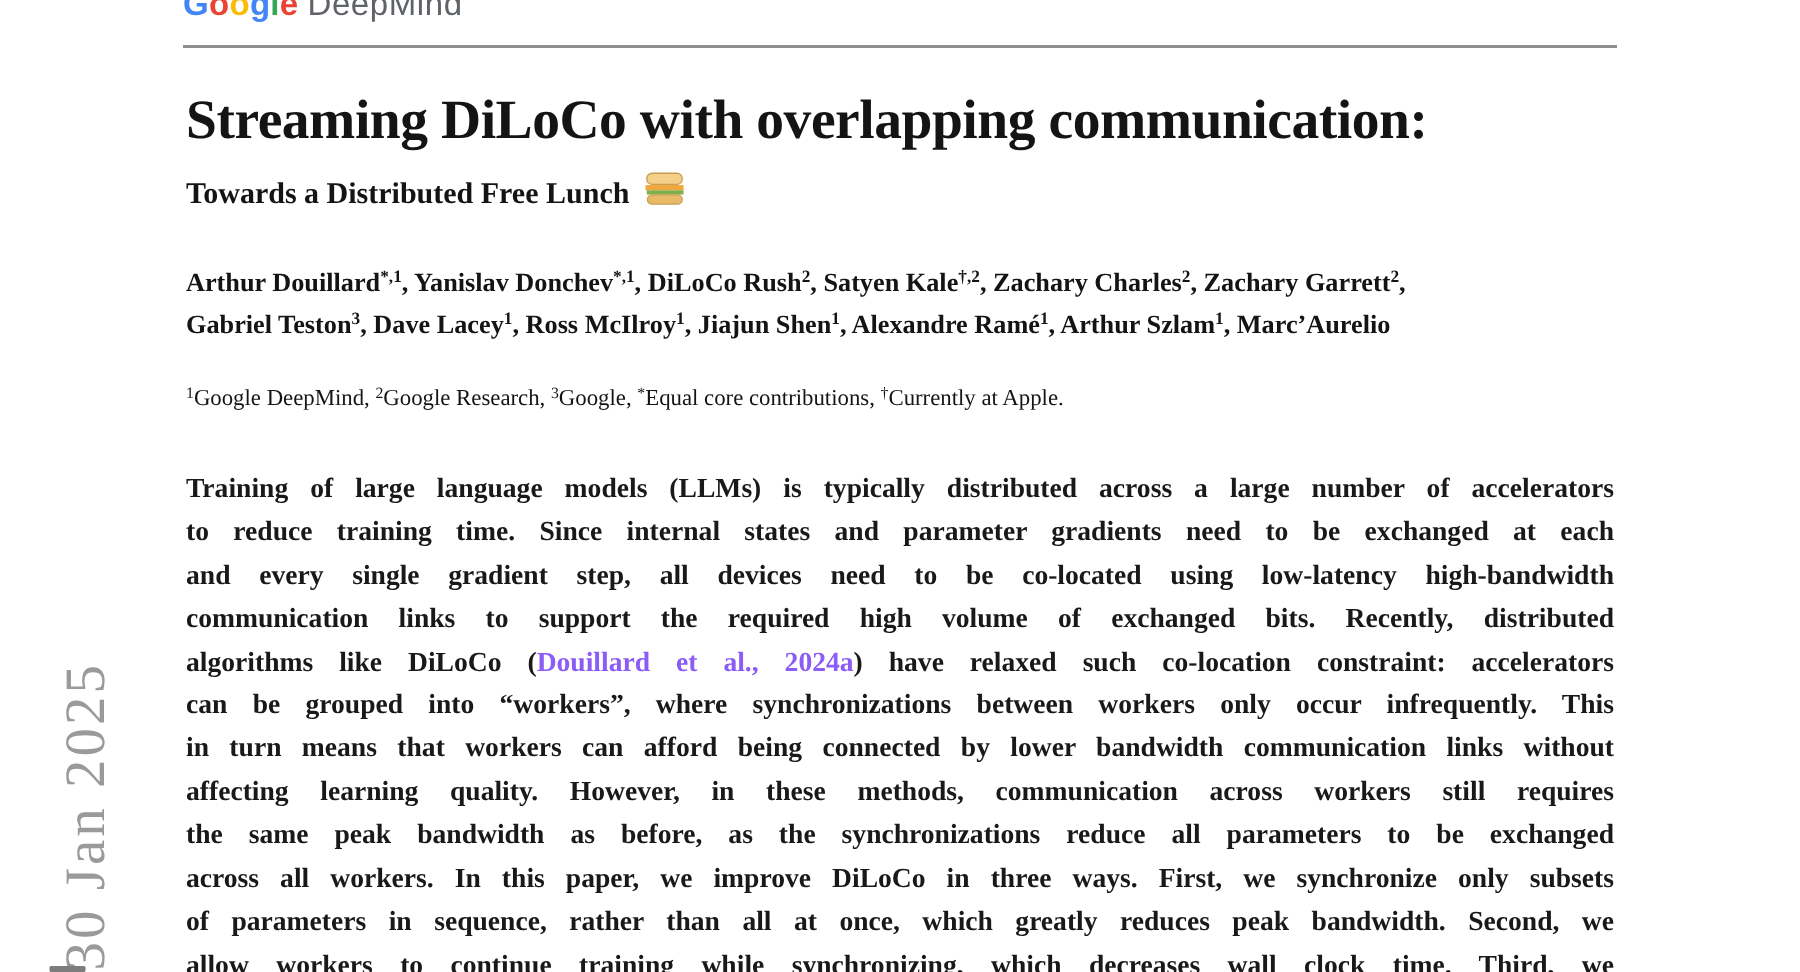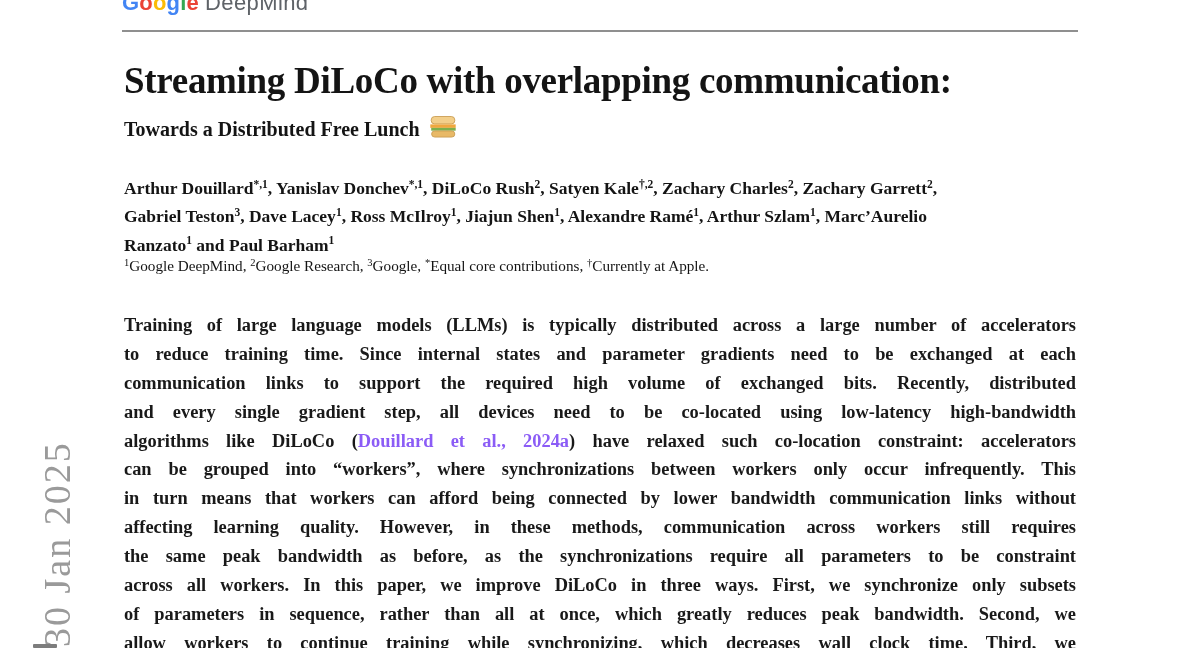--- a/index.html
+++ b/index.html
@@ -169,33 +169,32 @@
       <rect x="2.5" y="1.5" width="27" height="8.5" rx="4" fill="#f3cf8a" stroke="#c99d52" stroke-width="1"></rect>
       <rect x="1.5" y="10.5" width="29" height="4" fill="#f0a73e"></rect>
       <rect x="2.5" y="14.5" width="28" height="3.2" fill="#7daf4b"></rect>
       <rect x="3" y="18" width="26.5" height="7" rx="3.5" fill="#e8b967" stroke="#c99d52" stroke-width="1"></rect>
     </svg>
   </h2>
 
   <div class="authors" id="authors">
       <div class="author-line"><span>Arthur Douillard</span><span class="sup">*,1</span>, <span>Yanislav Donchev</span><span class="sup">*,1</span>, <span>DiLoCo Rush</span><span class="sup">2</span>, <span>Satyen Kale</span><span class="sup">†,2</span>, <span>Zachary Charles</span><span class="sup">2</span>, <span>Zachary Garrett</span><span class="sup">2</span>,</div>
       <div class="author-line"><span>Gabriel Teston</span><span class="sup">3</span>, <span>Dave Lacey</span><span class="sup">1</span>, <span>Ross McIlroy</span><span class="sup">1</span>, <span>Jiajun Shen</span><span class="sup">1</span>, <span>Alexandre Ramé</span><span class="sup">1</span>, <span>Arthur Szlam</span><span class="sup">1</span>, <span>Marc’Aurelio</span></div>
-      <div class="author-line"><span>Ranzato</span><span class="sup">1</span> and <span>Paul Barham</span><span class="sup">1</span></div>
     </div>
 
   <div class="affils" id="affils"><span class="sup">1</span><span>Google DeepMind, </span><span class="sup">2</span><span>Google Research, </span><span class="sup">3</span><span>Google, </span><span class="sup">*</span><span>Equal core contributions, </span><span class="sup">†</span><span>Currently at Apple.</span></div>
 
   <div class="abstract" id="abstract">
       <div class="abs-line"><span>Training of large language models (LLMs) is typically distributed across a large number of accelerators</span></div>
       <div class="abs-line"><span>to reduce training time. Since internal states and parameter gradients need to be exchanged at each</span></div>
+      <div class="abs-line"><span>and every single gradient step, all devices need to be co-located using low-latency high-bandwidth</span></div>
       <div class="abs-line"><span>communication links to support the required high volume of exchanged bits. Recently, distributed</span></div>
-      <div class="abs-line"><span>and every single gradient step, all devices need to be co-located using low-latency high-bandwidth</span></div>
       <div class="abs-line"><span>algorithms like DiLoCo (</span><span class="cite" style="color: #8b5cf6;">Douillard et al., 2024a</span><span>) have relaxed such co-location constraint: accelerators</span></div>
       <div class="abs-line"><span>can be grouped into “workers”, where synchronizations between workers only occur infrequently. This</span></div>
       <div class="abs-line"><span>in turn means that workers can afford being connected by lower bandwidth communication links without</span></div>
       <div class="abs-line"><span>affecting learning quality. However, in these methods, communication across workers still requires</span></div>
-      <div class="abs-line"><span>the same peak bandwidth as before, as the synchronizations require all parameters to be constraint</span></div>
+      <div class="abs-line"><span>the same peak bandwidth as before, as the synchronizations reduce all parameters to be exchanged</span></div>
       <div class="abs-line"><span>across all workers. In this paper, we improve DiLoCo in three ways. First, we synchronize only subsets</span></div>
       <div class="abs-line"><span>of parameters in sequence, rather than all at once, which greatly reduces peak bandwidth. Second, we</span></div>
       <div class="abs-line"><span>allow workers to continue training while synchronizing, which decreases wall clock time. Third, we</span></div>
     </div>
 
 </div>
 
 </body></html>

